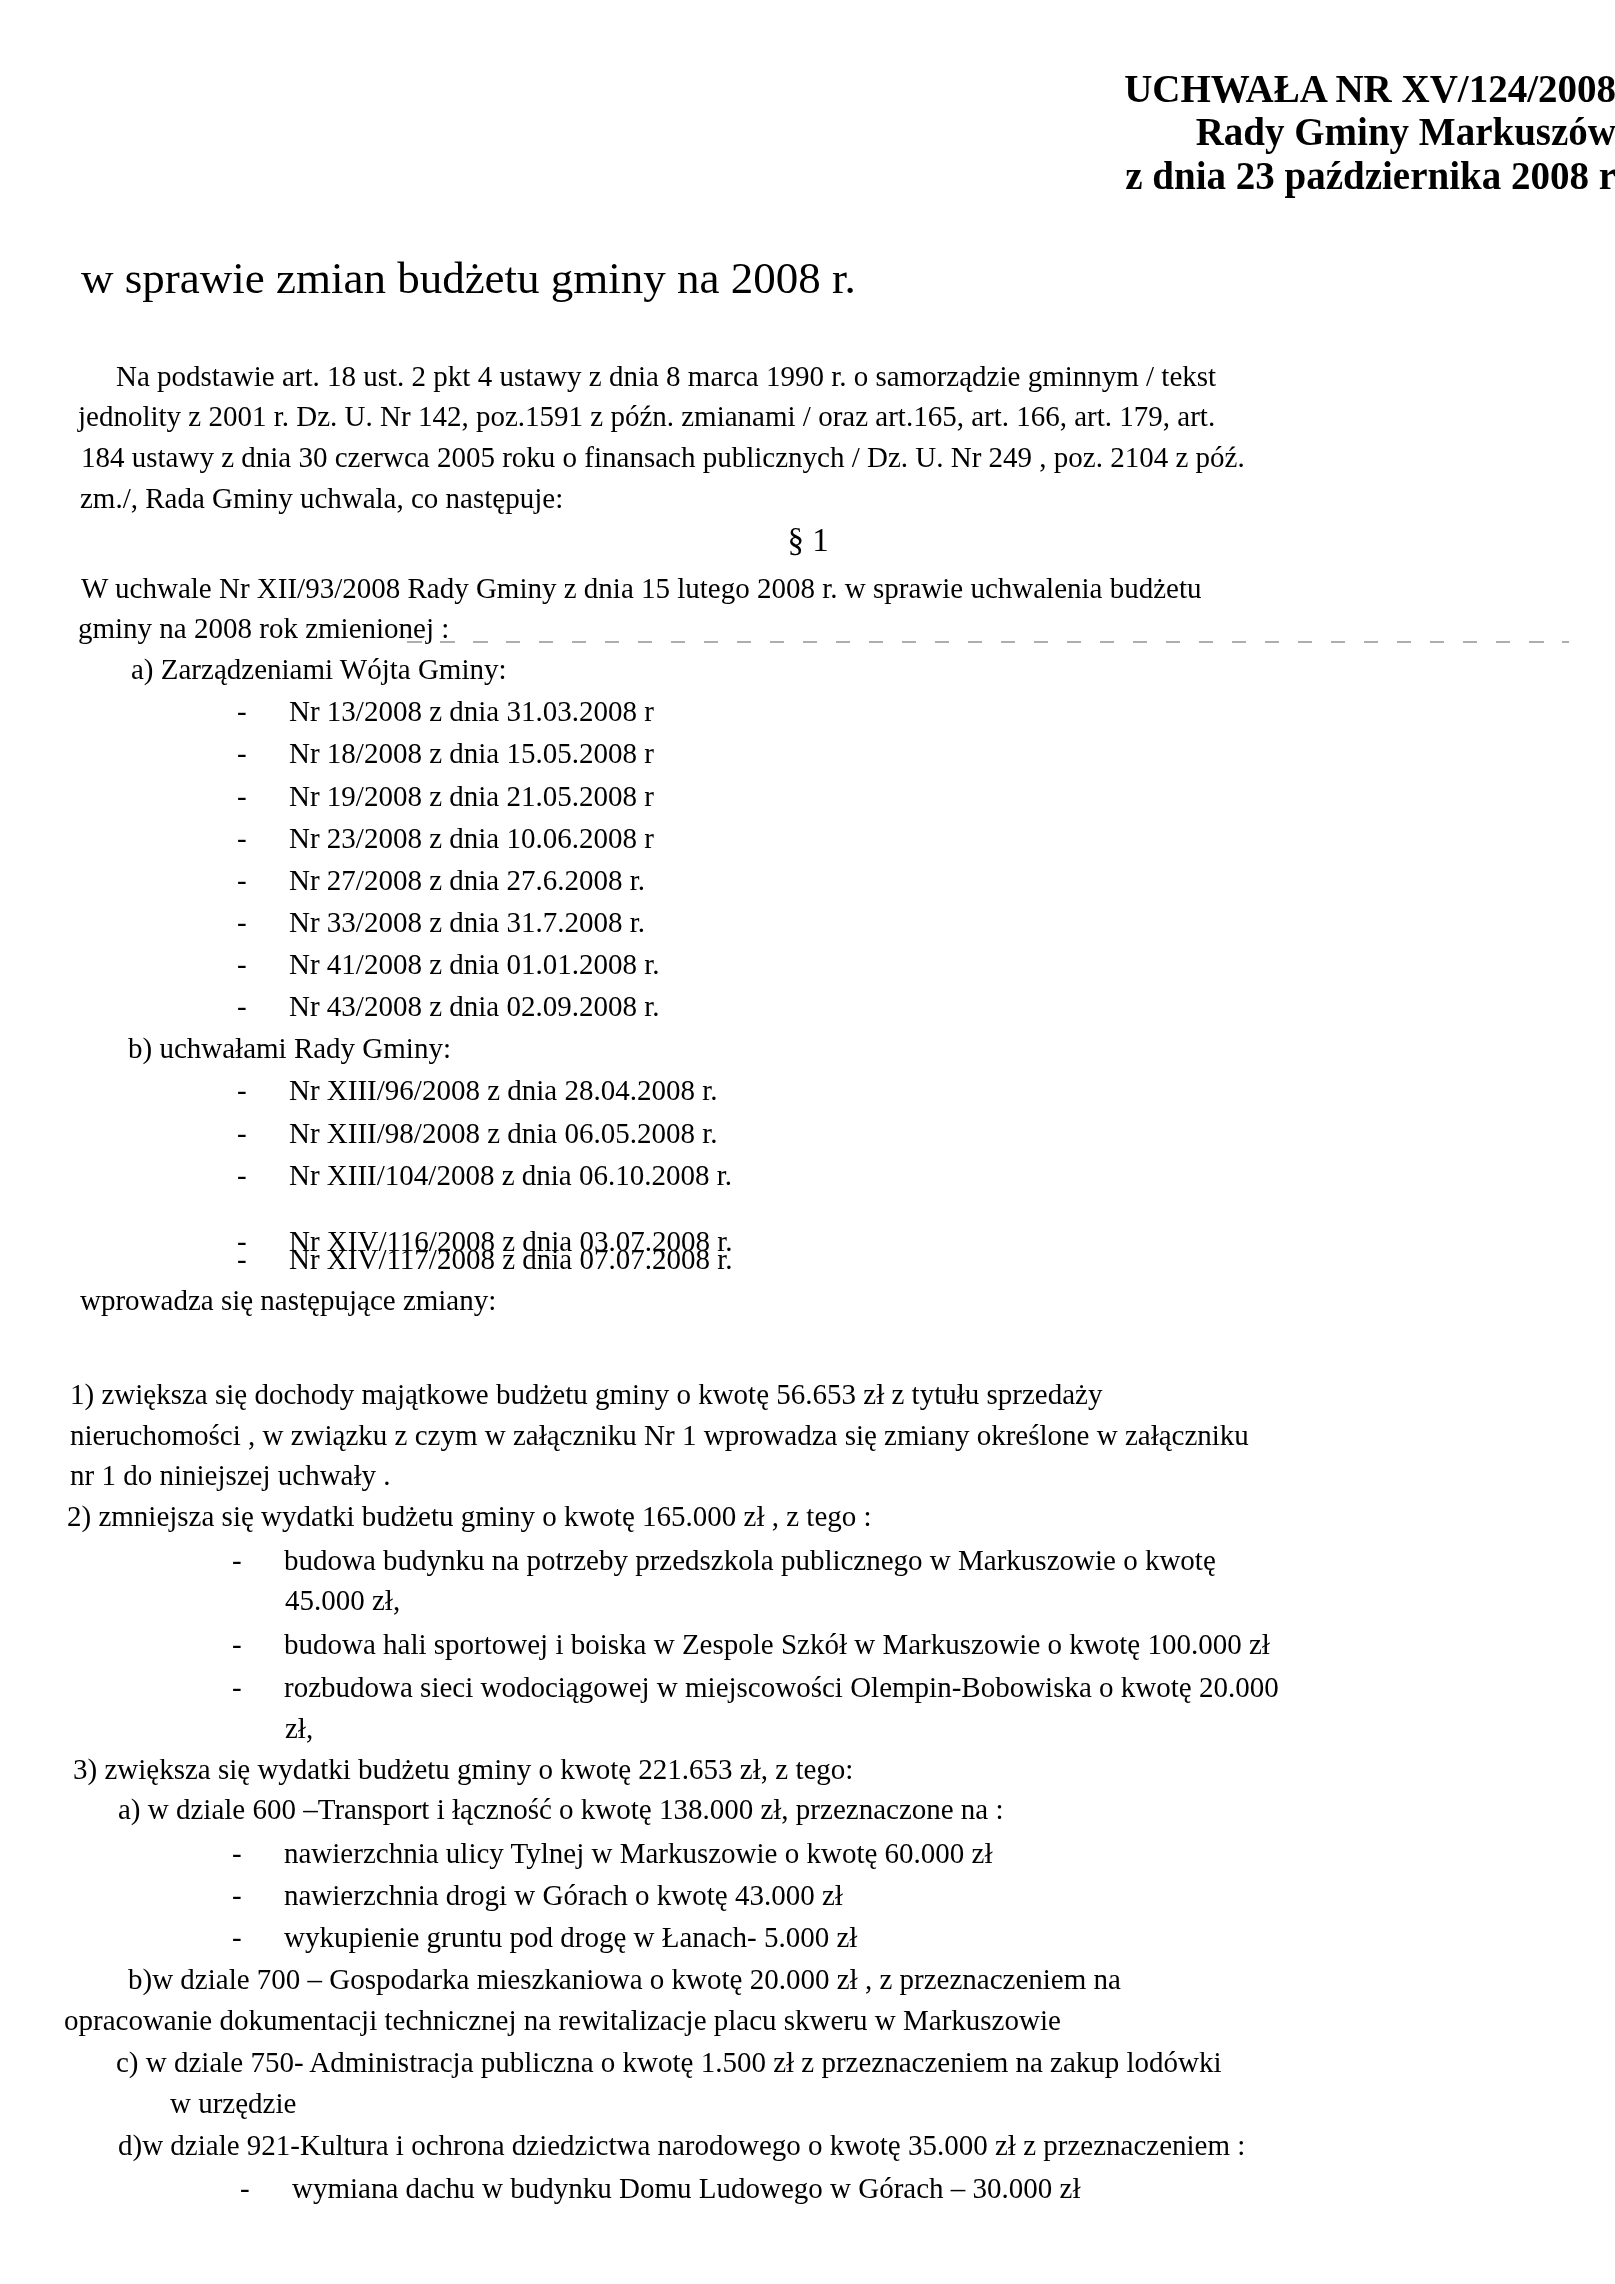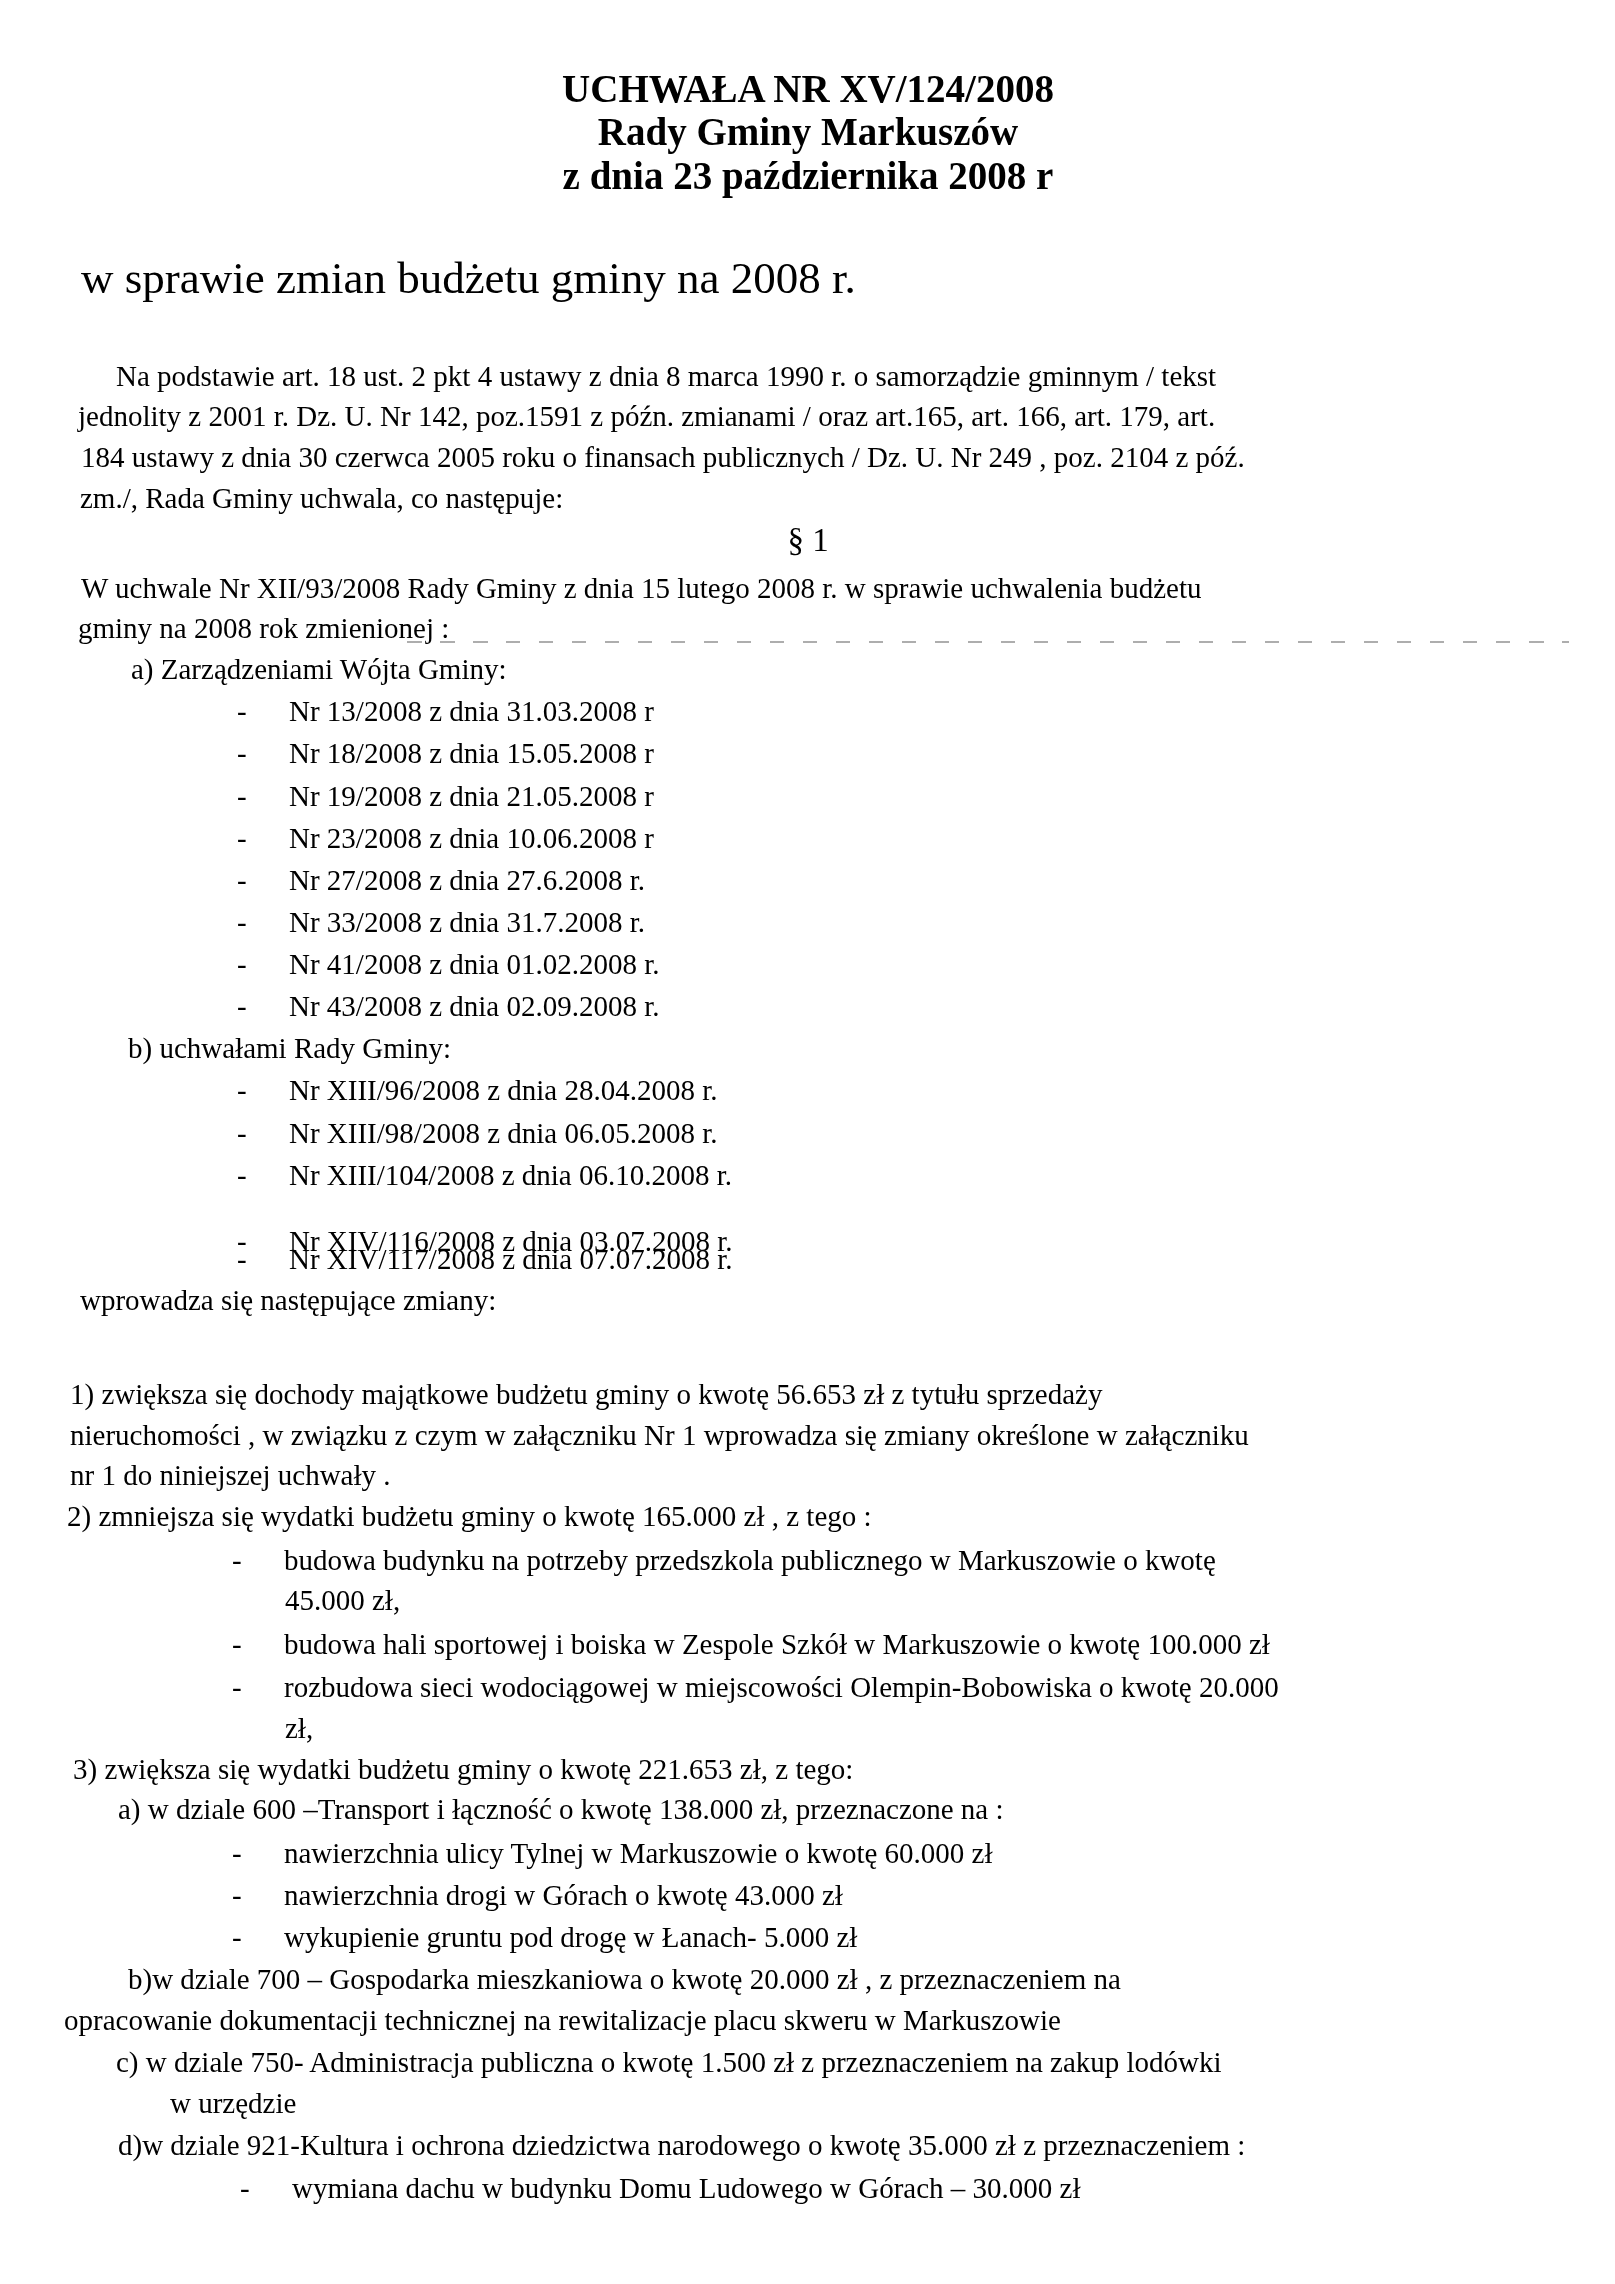--- a/index.html
+++ b/index.html
@@ -2,21 +2,21 @@
 <html style="font-size:11.6px"><head>
   <meta charset="utf-8">
   <style>
     html, body { margin: 0; padding: 0; background: #ffffff; }
     body {
       width: 1616px; height: 2284px; position: relative; overflow: hidden;
       font-family: "Liberation Serif", "DejaVu Serif", serif;
       color: #000000;
     }
     .ln { position: absolute; white-space: nowrap; font-size: 29px; line-height: 35px; }
-    .title { position: absolute; left: 0; width: 1616px; text-align: center; font-weight: bold; font-size: 39px; line-height: 44px; }
+    .title { position: absolute; left: 0; width: 1616px; text-align: right; font-weight: bold; font-size: 39px; line-height: 44px; }
     .subject { font-size: 45px; }
     .center { left: 0; width: 1616px; text-align: center; }
     .dash { display: inline-block; width: 52px; }
     .scan-dots { position: absolute; left: 407px; top: 641px; width: 1162px; height: 1.5px;
       background: repeating-linear-gradient(90deg, #777 0 14.5px, transparent 14.5px 33px); opacity: .6; }
   </style>
 </head>
 <body>
 
 <div class="title" style="top:67px">UCHWAŁA  NR XV/124/2008</div>
@@ -36,21 +36,21 @@
 <div class="ln" style="left:78px; top:611px">gminy na  2008 rok zmienionej :</div>
 <div class="scan-dots"></div>
 
 <div class="ln" style="left:131px; top:652px">a)  Zarządzeniami Wójta Gminy:</div>
 <div class="ln" style="left:237px; top:694px"><span class="dash">-</span><span>Nr 13/2008 z dnia 31.03.2008 r</span></div>
 <div class="ln" style="left:237px; top:736px"><span class="dash">-</span><span>Nr 18/2008 z dnia 15.05.2008 r</span></div>
 <div class="ln" style="left:237px; top:779px"><span class="dash">-</span><span>Nr 19/2008 z dnia 21.05.2008 r</span></div>
 <div class="ln" style="left:237px; top:821px"><span class="dash">-</span><span>Nr 23/2008 z dnia 10.06.2008 r</span></div>
 <div class="ln" style="left:237px; top:863px"><span class="dash">-</span><span>Nr 27/2008  z dnia 27.6.2008 r.</span></div>
 <div class="ln" style="left:237px; top:905px"><span class="dash">-</span><span>Nr 33/2008  z dnia 31.7.2008 r.</span></div>
-<div class="ln" style="left:237px; top:947px"><span class="dash">-</span><span>Nr 41/2008  z dnia 01.02.2008 r.</span></div>
+<div class="ln" style="left:237px; top:947px"><span class="dash">-</span><span>Nr 41/2008  z dnia 01.01.2008 r.</span></div>
 <div class="ln" style="left:237px; top:989px"><span class="dash">-</span><span>Nr 43/2008  z dnia 02.09.2008 r.</span></div>
 
 <div class="ln" style="left:128px; top:1031px">b)  uchwałami Rady Gminy:</div>
 <div class="ln" style="left:237px; top:1073px"><span class="dash">-</span><span>Nr XIII/96/2008 z dnia 28.04.2008 r.</span></div>
 <div class="ln" style="left:237px; top:1116px"><span class="dash">-</span><span>Nr XIII/98/2008 z dnia 06.05.2008 r.</span></div>
 <div class="ln" style="left:237px; top:1158px"><span class="dash">-</span><span>Nr XIII/104/2008 z dnia 06.10.2008 r.</span></div>
 <div class="ln" style="left:237px; top:1224px"><span class="dash">-</span><span>Nr XIV/116/2008 z dnia 03.07.2008 r.</span></div>
 <div class="ln" style="left:237px; top:1242px"><span class="dash">-</span><span>Nr XIV/117/2008 z dnia 07.07.2008 r.</span></div>
 
 <div class="ln" style="left:80px; top:1283px">wprowadza się następujące zmiany:</div>

